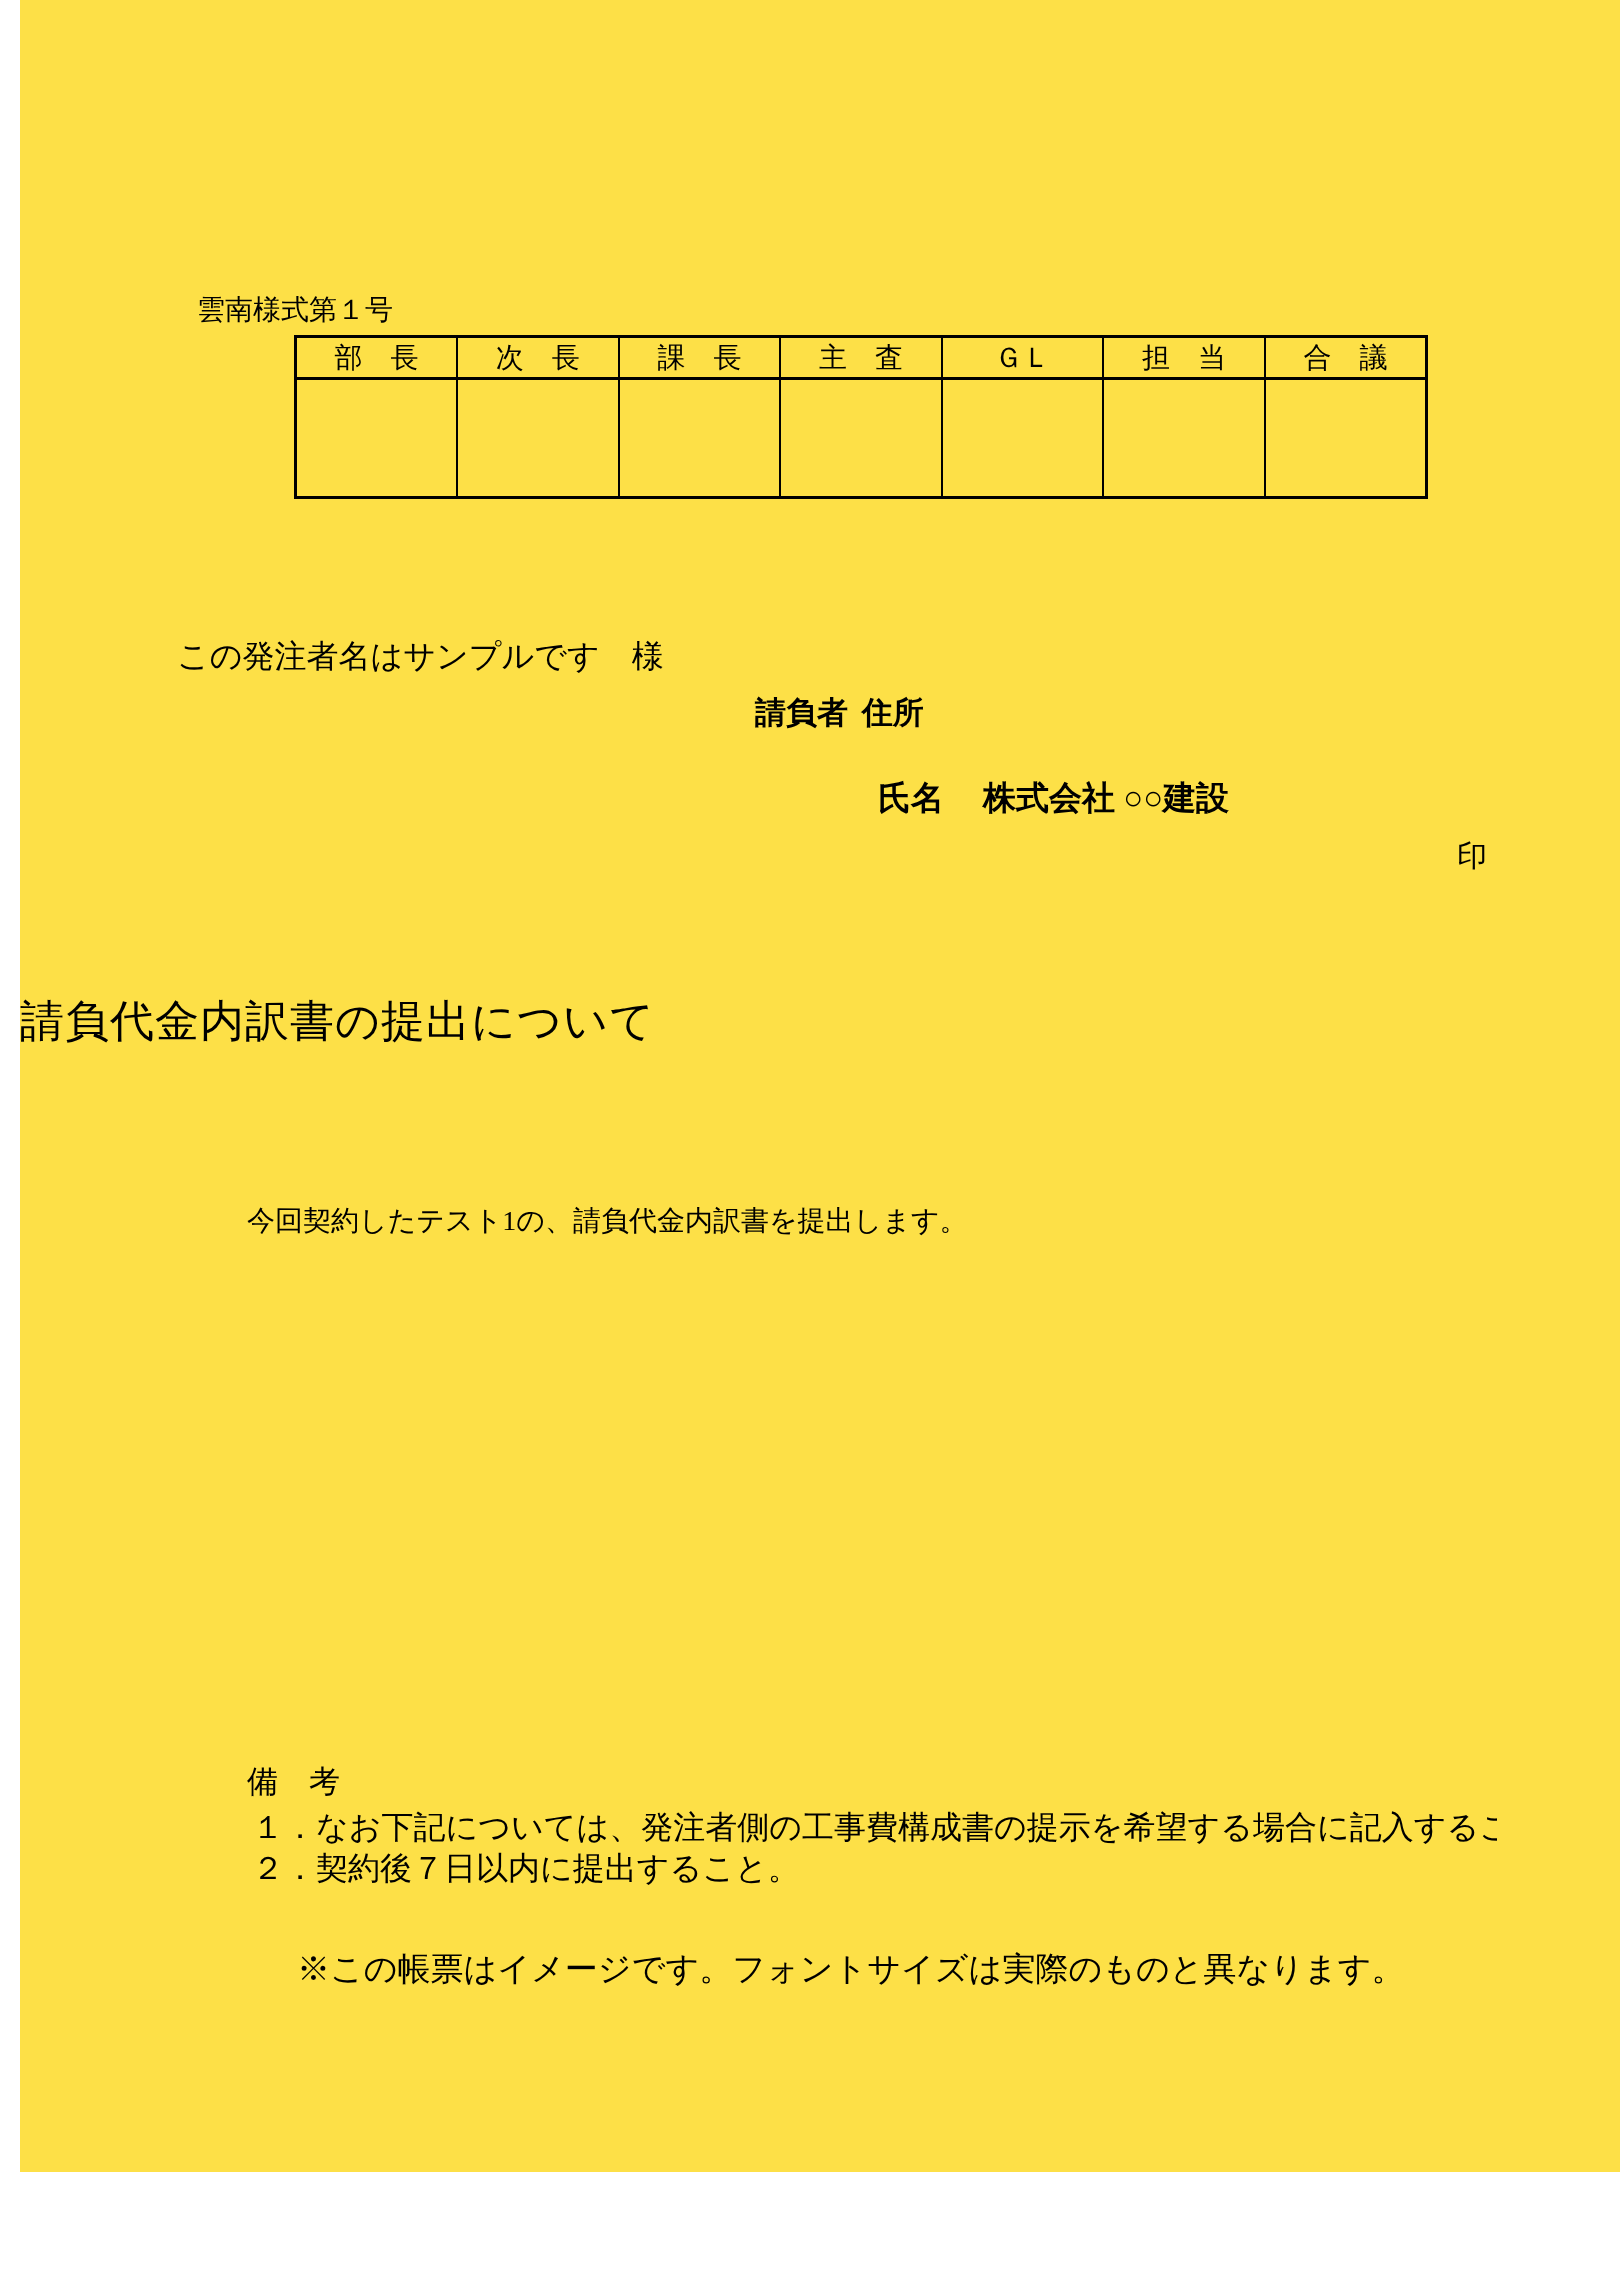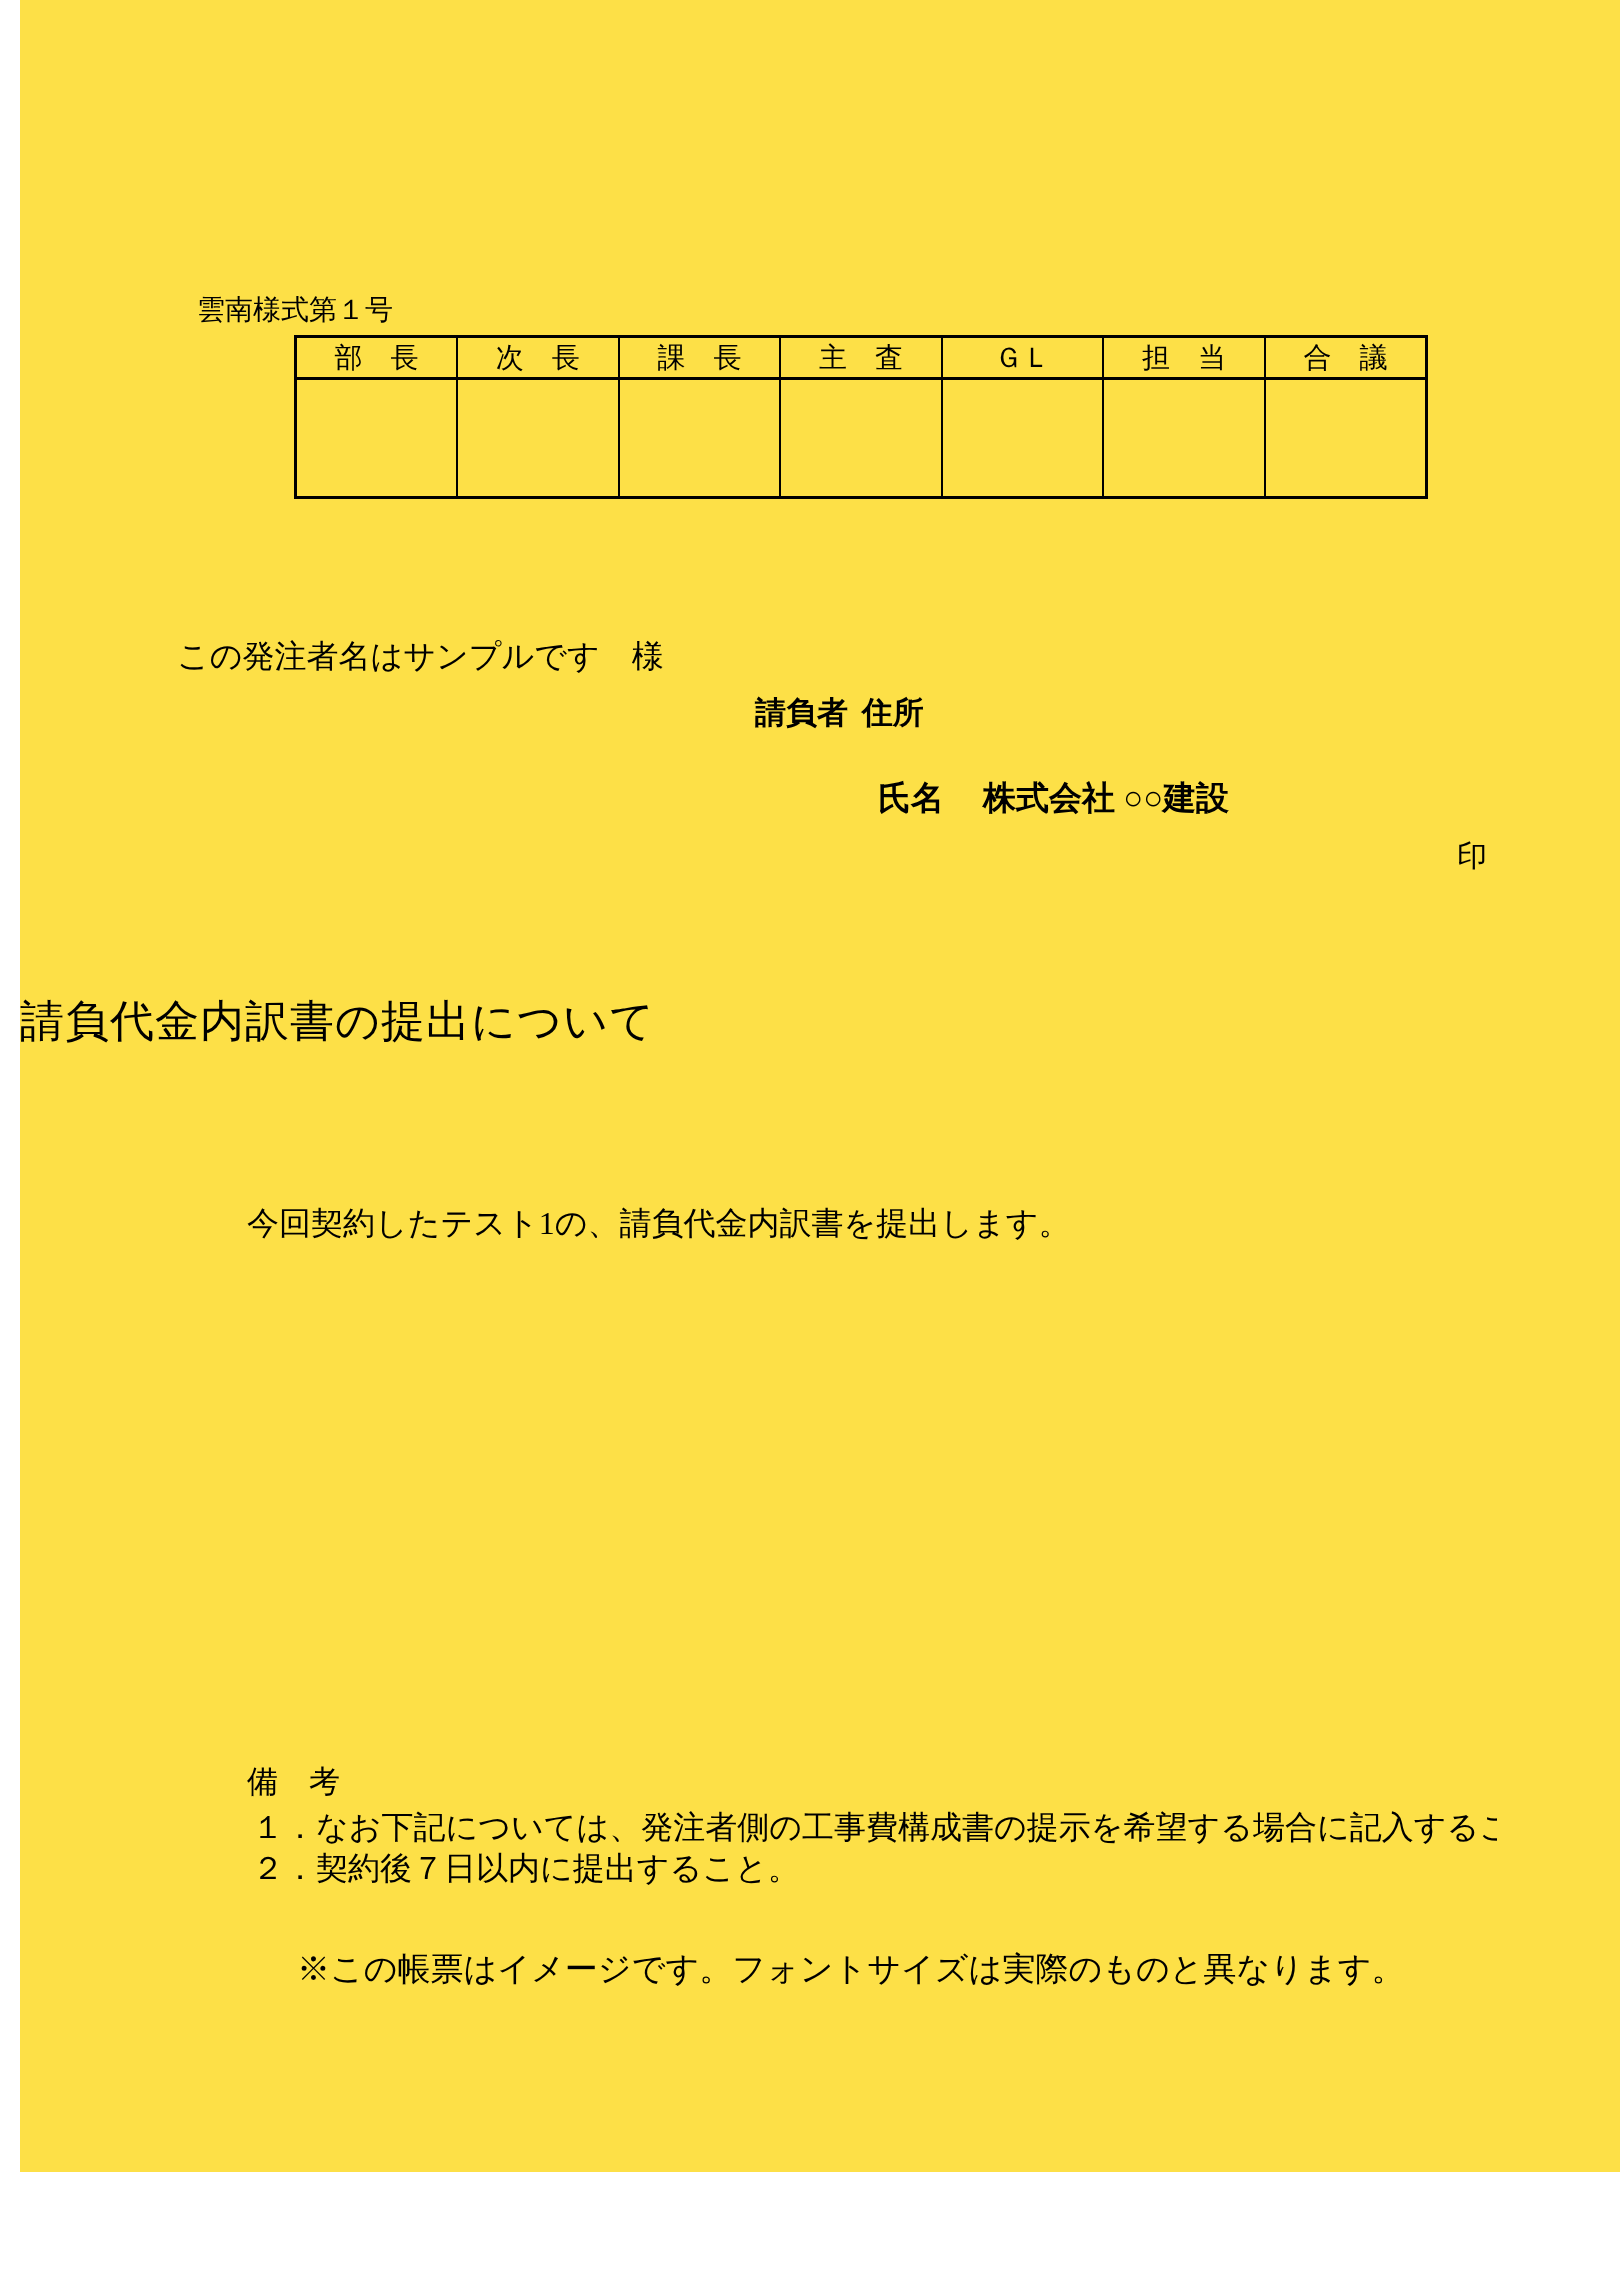--- a/index.html
+++ b/index.html
@@ -85,21 +85,21 @@
     top: 992px;
     width: 1620px;
     text-align: left;
     font-size: 44px;
     letter-spacing: 1px;
   }
 
   .body-text {
     left: 227px;
     top: 1202px;
-    font-size: 32px;
+    font-size: 28px;
   }
 
   .remarks-heading {
     left: 227px;
     top: 1761px;
     font-size: 31px;
   }
   .remarks-item-1 {
     left: 232px;
     top: 1806px;

